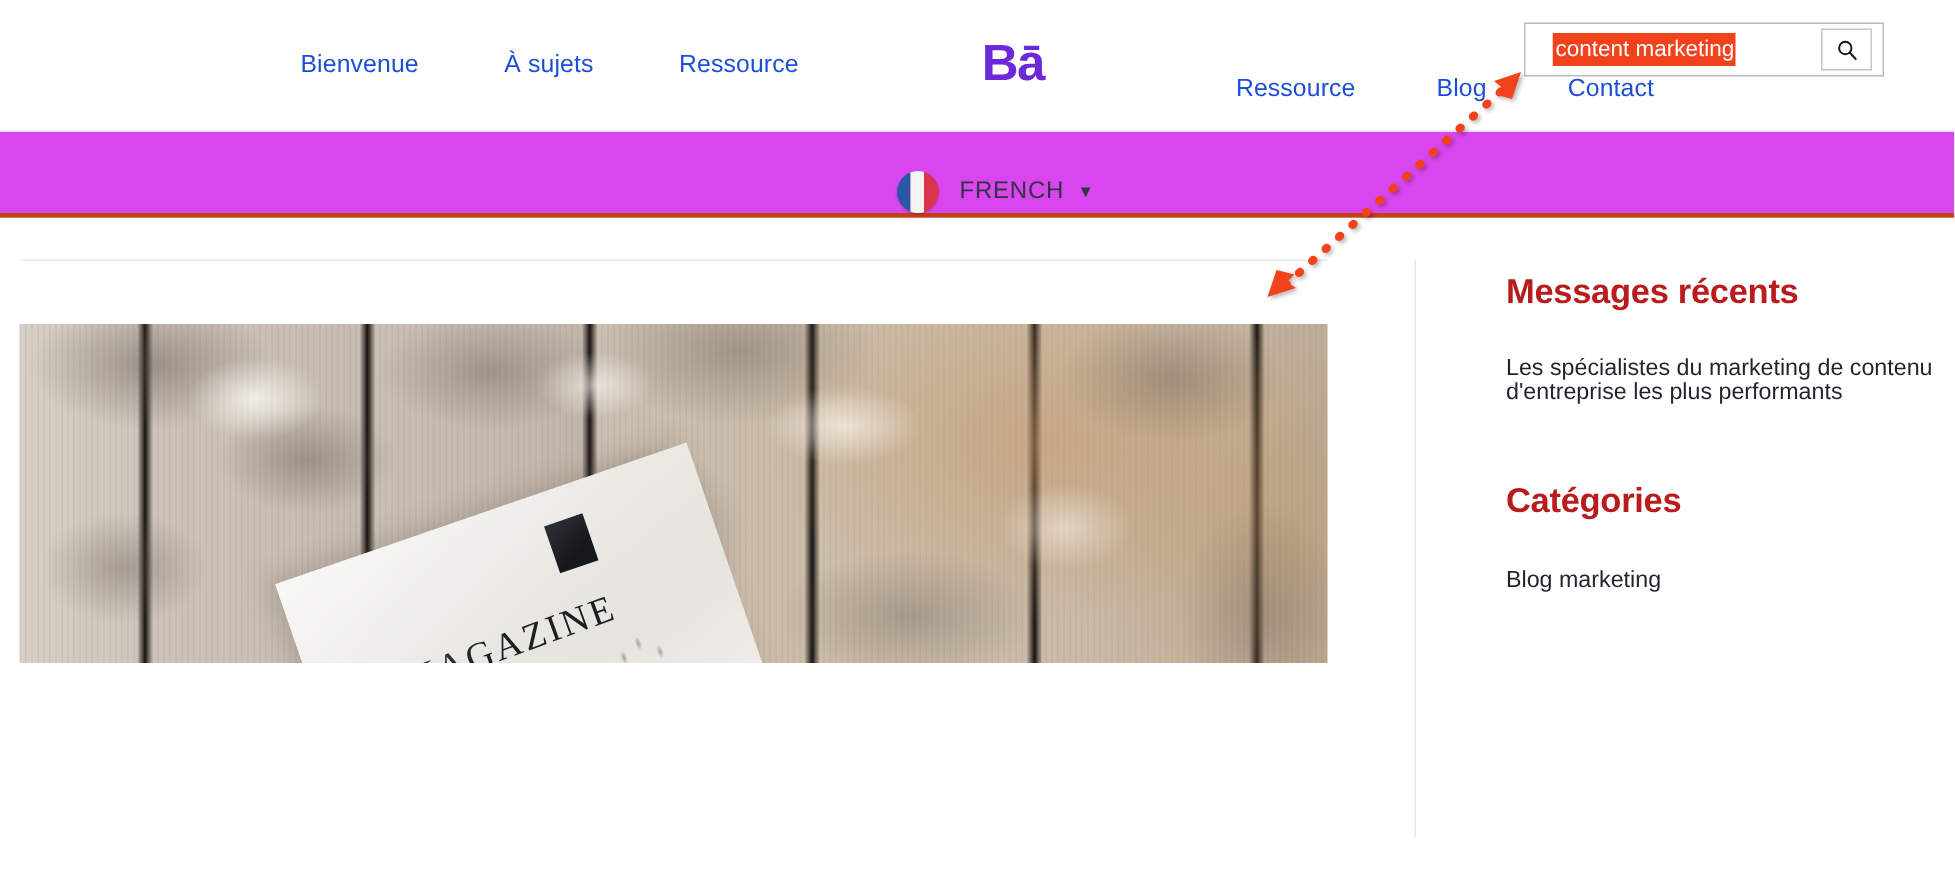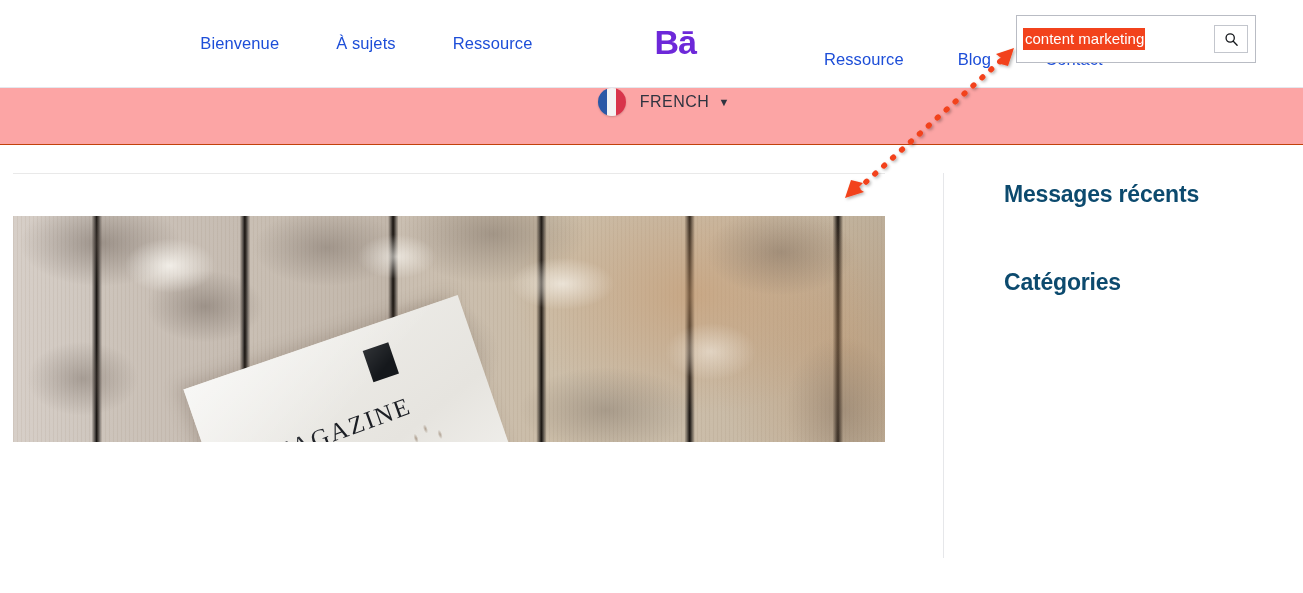--- a/index.html
+++ b/index.html
@@ -53,26 +53,26 @@
     top: -2px;
     cursor: pointer;
   }
 
   
   .searchbox {
     position: absolute;
     left: 1016px;
     top: 15px;
     width: 240px;
-    height: 48px;
+    height: 36px;
     border: 1px solid #b9bcc4;
     background: #fff;
     display: flex;
     align-items: center;
-    padding: 0 6px 0 6px;
+    padding: 0 6px 0 18px;
   }
   .search-input-wrap { flex: 1; height: 100%; display: flex; align-items: center; overflow: hidden; }
   .search-value {
     display: inline-block;
     background: #f2421c;
     color: #ffffff;
     font-size: 15px;
     line-height: 20px;
     padding: 1px 1px 1px 2px;
     white-space: nowrap;
@@ -83,25 +83,25 @@
     background: #ffffff;
     display: flex; align-items: center; justify-content: center;
     cursor: pointer;
     flex: none;
     margin-right: 1px;
   }
 
   
   .langbar {
     height: 58px;
-    background: #fca5a5;
+    background: #d946ef;
     border-top: 1px solid #e4e8ee;
-    border-bottom: 1px solid #c2410c;
-    display: flex;
-    align-items: flex-start;
+    border-bottom: 3px solid #c2410c;
+    display: flex;
+    align-items: flex-end;
     justify-content: center;
   }
   .lang-sel { display: flex; align-items: center; cursor: pointer; margin-left: 24px; }
   .flag {
     width: 28px; height: 28px;
     border-radius: 50%;
     overflow: hidden;
     display: flex;
     box-shadow: 0 1px 2px rgba(0,0,0,.18);
     flex: none;
@@ -245,21 +245,21 @@
     position: absolute;
     left: 0; top: 28px;
     width: 1px; height: 385px;
     background: #e6e7ea;
   }
   .sb-h {
     margin: 0;
     padding-top: 36px;
     font-size: 23px;
     font-weight: bold;
-    color: #0c4a6e;
+    color: #b91c1c;
     letter-spacing: -.2px;
   }
   .sb-h.cat { padding-top: 51px; }
   .sb-list { list-style: none; margin: 0; padding: 0; }
   .sb-list li {
     font-size: 15.5px;
     color: #1f242e;
     line-height: 1;
     padding-top: 20px;
     cursor: pointer;
@@ -345,23 +345,27 @@
         </div>
       </div>
 
     </div>
 
     <div class="sidebar">
       <div class="sb-divider"></div>
 
       <h2 class="sb-h">Messages récents</h2>
       <ul class="sb-list recent">
+        <li>Les spécialistes du marketing de contenu d'entreprise les plus performants</li>
       </ul>
 
       <h2 class="sb-h cat">Catégories</h2>
+      <ul class="sb-list cats">
+        <li>Blog marketing</li>
+      </ul>
     </div>
 
   </div>
 
   <svg class="annot" viewBox="0 0 1303 593">
     <defs>
       <filter id="ashadow" x="-50%" y="-50%" width="200%" height="200%">
         <feDropShadow dx="1.5" dy="1.5" stdDeviation="1.4" flood-color="#000" flood-opacity="0.30"></feDropShadow>
       </filter>
     </defs>

